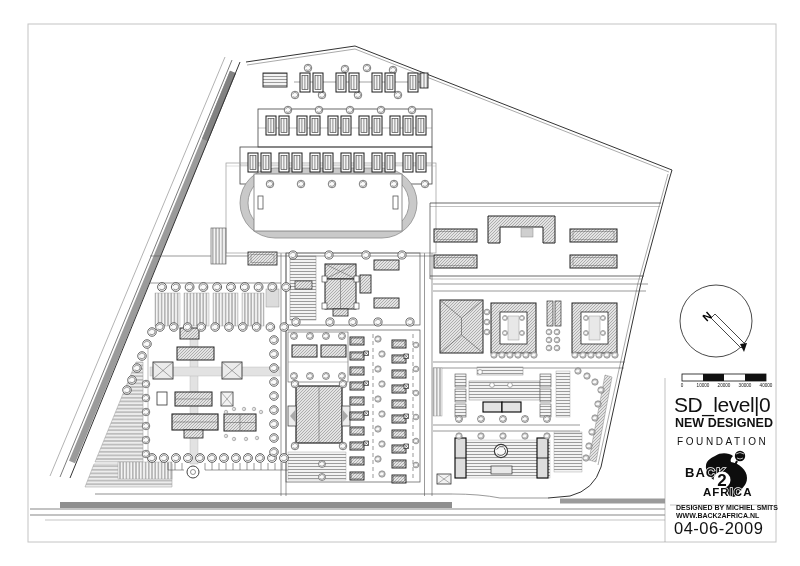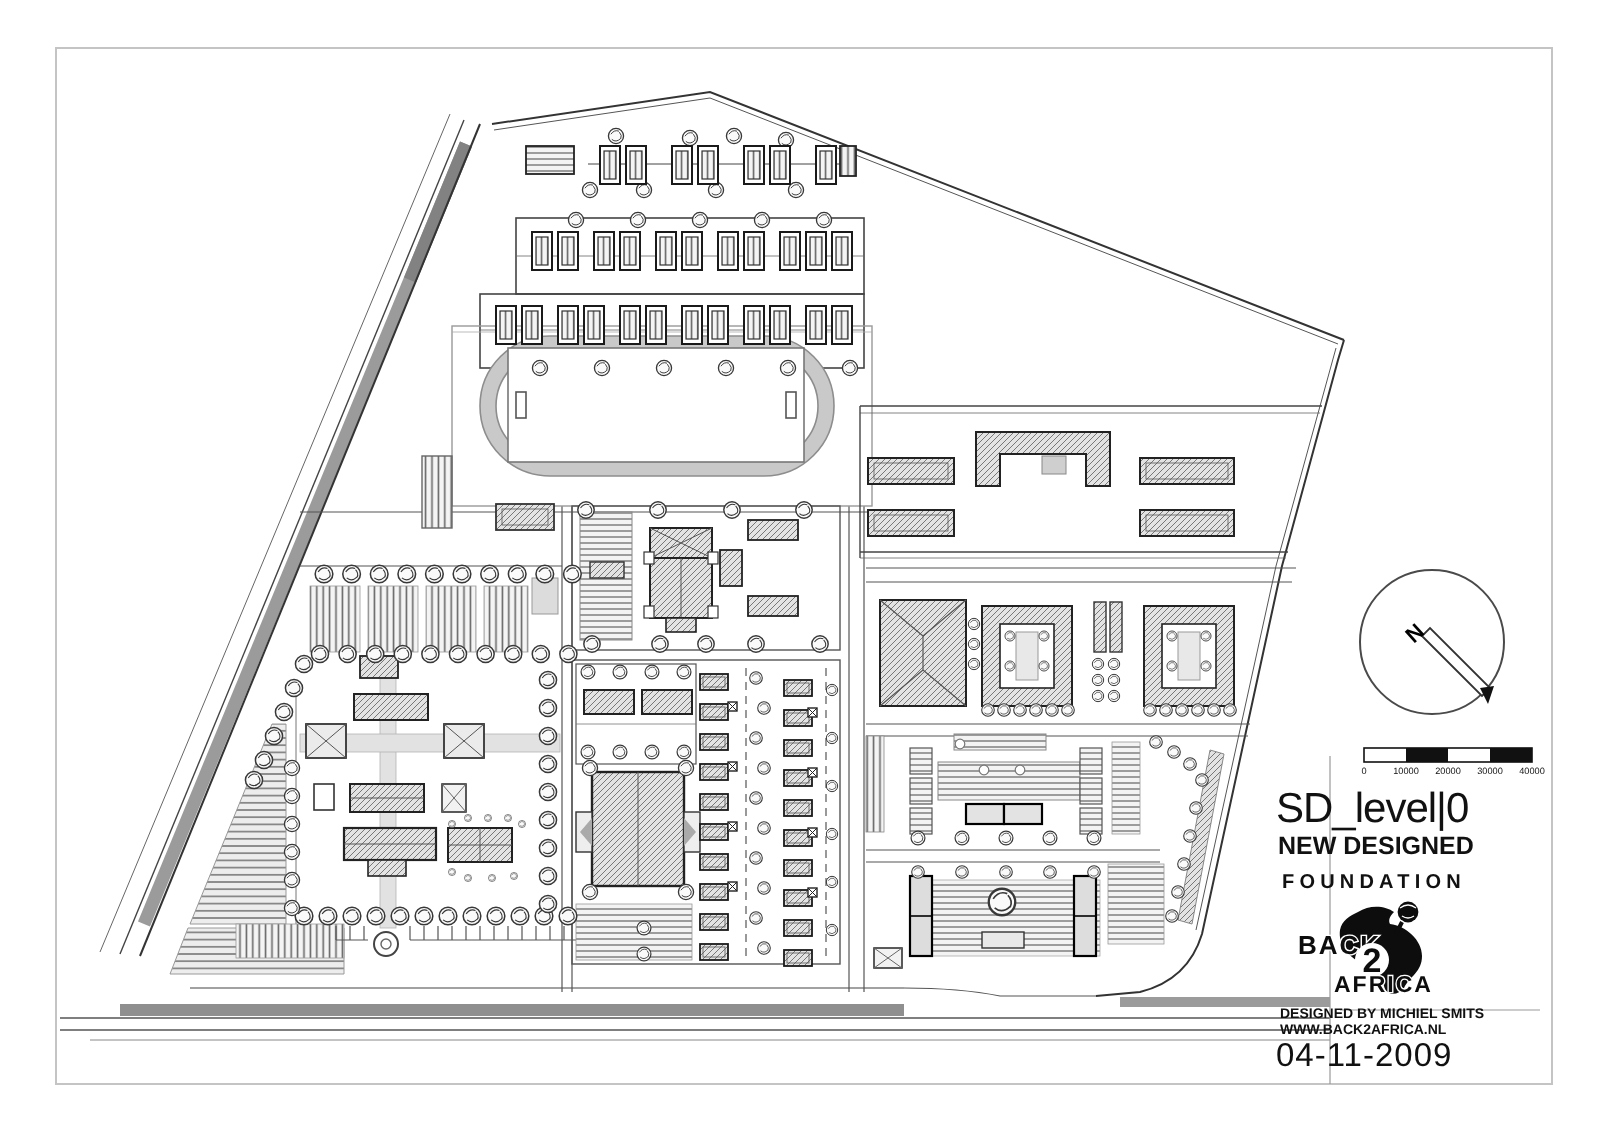--- a/index.html
+++ b/index.html
@@ -1,22 +1,22 @@
 <!DOCTYPE html>
 <html><head>
 <meta charset="utf-8">
 <style>
   html,body{margin:0;padding:0;background:#fff;}
   .page{position:relative;width:800px;height:566px;background:#fff;overflow:hidden;
         font-family:"Liberation Sans",sans-serif;color:#111;}
   svg text{font-family:"Liberation Sans",sans-serif;}
-  .titleblock{position:absolute;left:632px;top:370px;width:108px;height:176px;}
+  .titleblock{position:absolute;left:668px;top:370px;width:108px;height:176px;}
   .tb-title{position:absolute;left:6px;top:23px;font-size:21px;letter-spacing:-.5px;white-space:nowrap;}
   .tb-sub{position:absolute;left:7px;top:46px;font-size:12.5px;font-weight:bold;white-space:nowrap;}
-  .tb-found{position:absolute;left:9px;top:66px;font-size:10px;font-weight:700;letter-spacing:2.6px;white-space:nowrap;}
+  .tb-found{position:absolute;left:9px;top:66px;font-size:10px;font-weight:400;letter-spacing:2.6px;white-space:nowrap;}
   .logo{position:absolute;left:16px;top:80px;}
   .tb-credit1{position:absolute;left:8px;top:134px;font-size:7px;font-weight:bold;white-space:nowrap;}
   .tb-credit2{position:absolute;left:8px;top:142px;font-size:7px;font-weight:bold;white-space:nowrap;}
   .tb-date{position:absolute;left:6px;top:149px;font-size:16.5px;letter-spacing:.5px;white-space:nowrap;}
 </style>
 </head>
 <body>
 
 <div class="page">
 
@@ -576,16 +576,16 @@
       <path d="M52,4 Q56,1 60,4 M53,8 Q56,10 59,8" stroke="#fff" stroke-width="0.7" fill="none"></path>
       <path d="M53,11 L50,17" stroke="#0d0d0d" stroke-width="2"></path>
     </g>
     <text x="1" y="27" font-size="13" font-weight="bold" fill="#0d0d0d" stroke="#fff" stroke-width="1.4" paint-order="stroke" letter-spacing="1">BACK</text>
     <circle cx="38" cy="30" r="8.5" fill="#fff"></circle>
     <text x="38" y="36" font-size="17" font-weight="bold" fill="#0d0d0d" text-anchor="middle">2</text>
     <text x="19" y="46" font-size="11.5" font-weight="bold" fill="#0d0d0d" stroke="#fff" stroke-width="1.3" paint-order="stroke" letter-spacing="1">AFRICA</text>
   </svg>
   <div class="tb-credit1">DESIGNED BY MICHIEL SMITS</div>
   <div class="tb-credit2">WWW.BACK2AFRICA.NL</div>
-  <div class="tb-date">04-11-2009</div>
+  <div class="tb-date">04-06-2009</div>
 </div>
 
 </div>
 
 </body></html>

